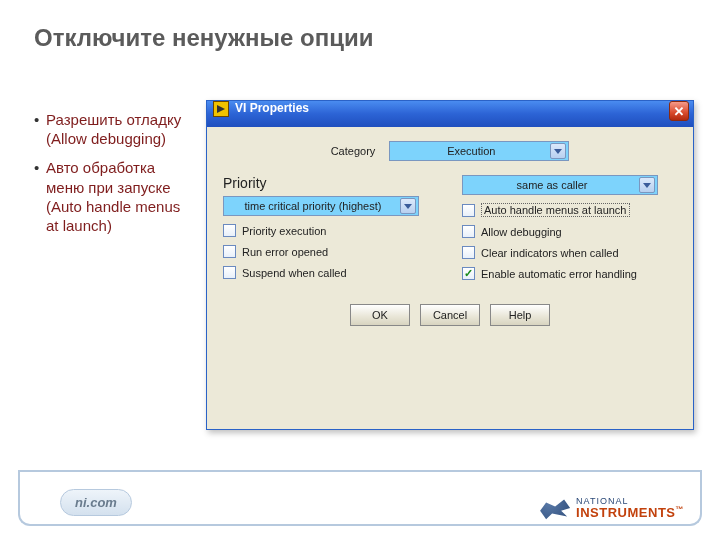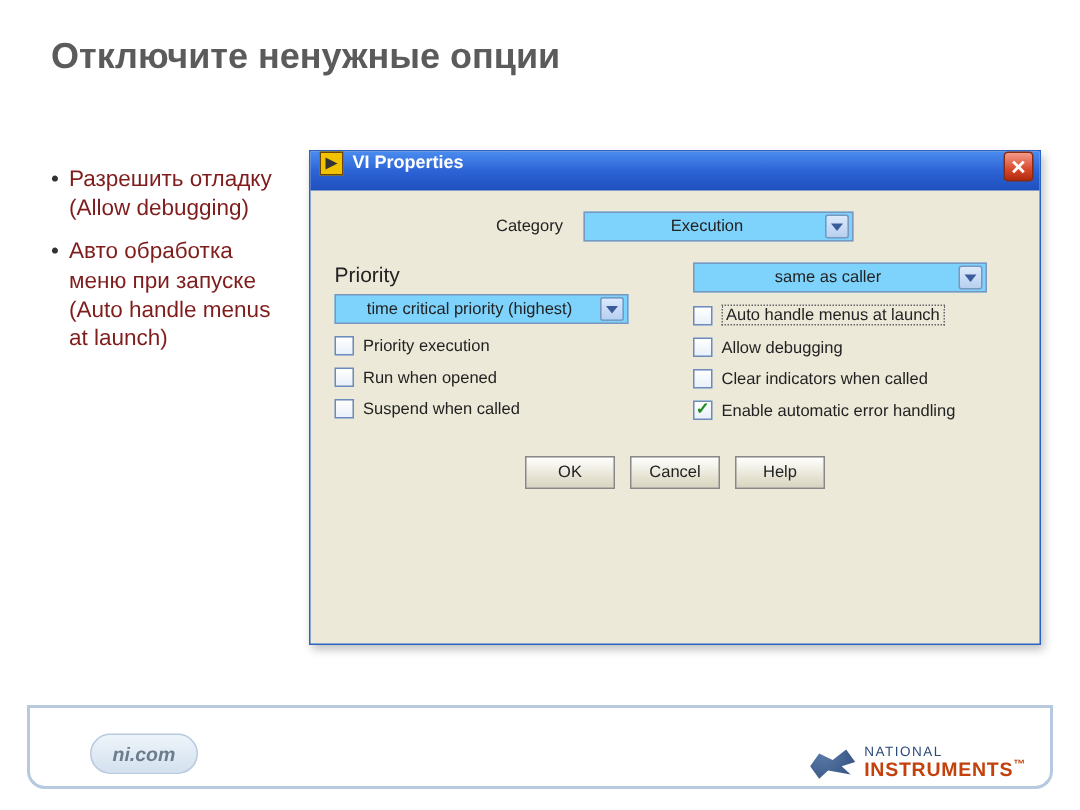--- a/index.html
+++ b/index.html
@@ -304,21 +304,21 @@
         <div class="select priority-select">
           <span class="sel-text">time critical priority (highest)</span>
           <span class="chev"></span>
         </div>
         <div class="chk-row">
           <span class="box"></span>
           <span class="lbl">Priority execution</span>
         </div>
         <div class="chk-row">
           <span class="box"></span>
-          <span class="lbl">Run when opened</span>
+          <span class="lbl">Run error opened</span>
         </div>
         <div class="chk-row">
           <span class="box"></span>
           <span class="lbl">Suspend when called</span>
         </div>
       </div>
 
       <div class="grp">
         <div class="select priority-select">
           <span class="sel-text">same as caller</span>

